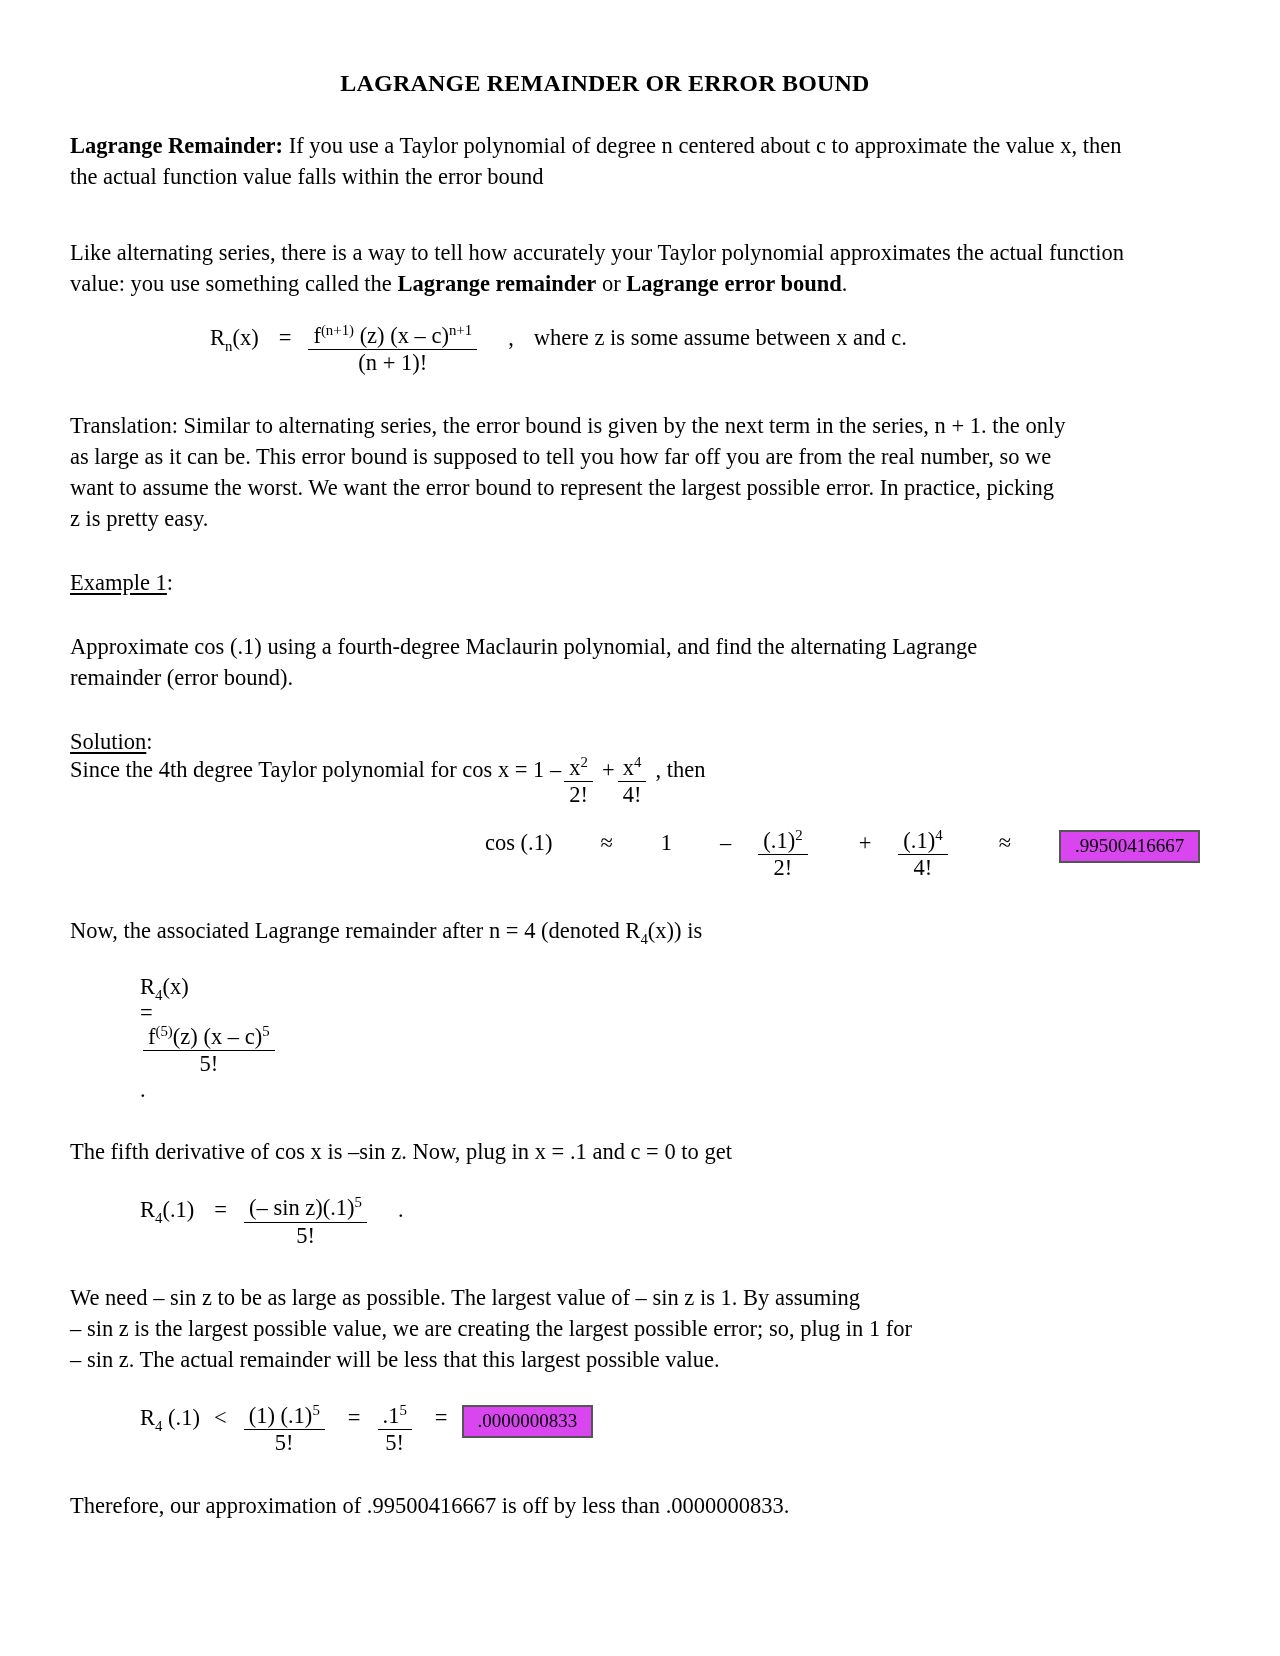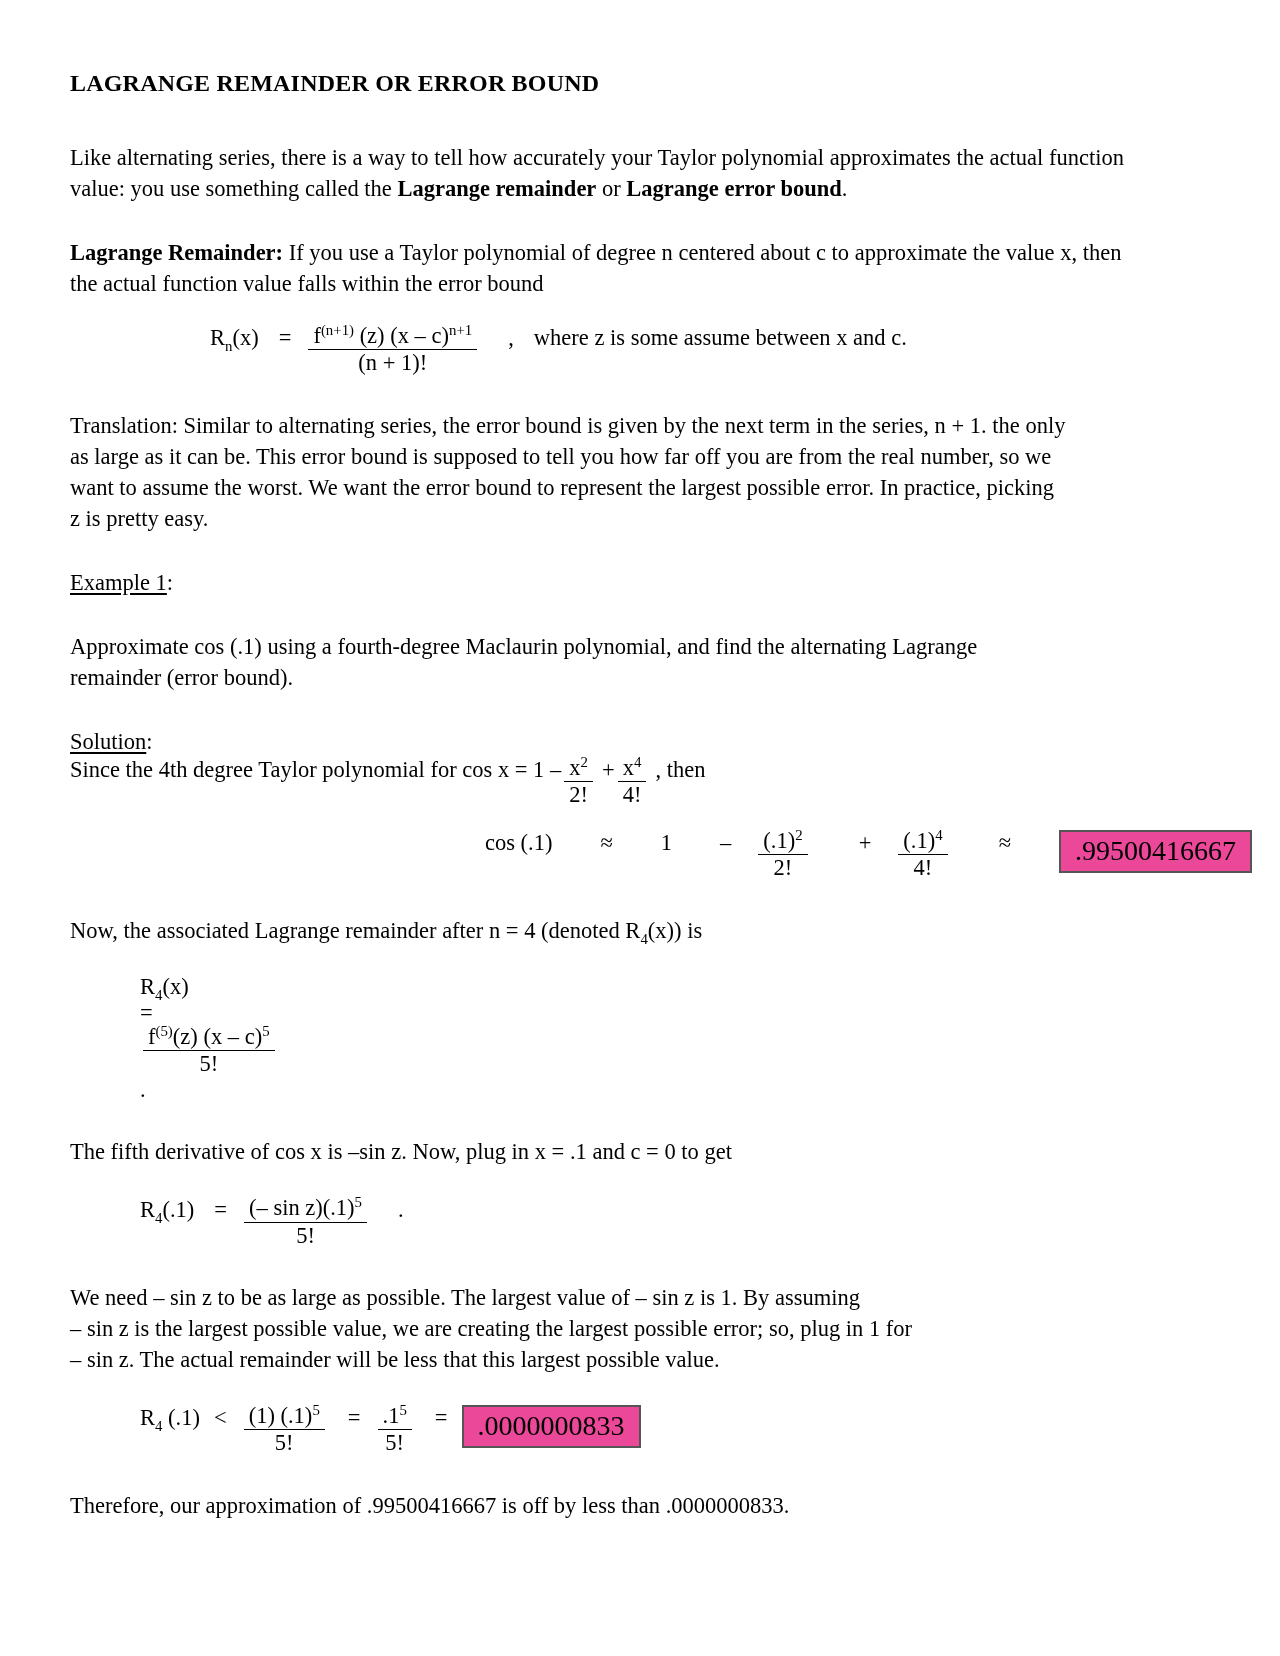--- a/index.html
+++ b/index.html
@@ -21,20 +21,21 @@
   }
   .sheet {
     position: absolute;
     left: 70px;
     top: 0;
     width: 1070px;
   }
 
   
   .doc-title {
+    text-align: center;
     font-weight: bold;
     font-size: 24px;
     letter-spacing: 0.2px;
     margin-top: 70px;
     margin-bottom: 0;
   }
 
   
   .para {
     font-size: 22.5px;
@@ -84,23 +85,23 @@
     display: block;
     padding: 1px 5px 0 5px;
     white-space: nowrap;
   }
 
   
   .boxed {
     display: inline-block;
     border: 2px solid #555;
     padding: 3px 14px 4px 14px;
-    font-size: 28px;
+    font-size: 19px;
     vertical-align: middle;
-    background: #ec4899;
+    background: #d946ef;
     line-height: 1.15;
   }
 
   
   .eq {
     display: flex;
     align-items: flex-start;
     font-size: 22.5px;
     white-space: nowrap;
   }
@@ -119,28 +120,28 @@
   .period { font-size: 22.5px; }
 </style>
 </head>
 <body>
 
 <div id="page">
  <div class="sheet">
 
   <div class="doc-title">LAGRANGE REMAINDER OR ERROR BOUND</div>
 
+  <div class="para p-gap-md">
+    <b>Lagrange Remainder:</b><span>  If you use a Taylor polynomial of degree n centered about c to approximate the value</span>
+    <span>x, then the actual function value falls within the error bound</span>
+  </div>
+
   <div class="para p-gap-lg">
     <span>Like alternating series, there is a way to tell how accurately your Taylor polynomial approximates the actual</span>
     <span>function value:  you use something called the </span><b>Lagrange remainder</b><span> or </span><b>Lagrange error bound</b><span>.</span>
-  </div>
-
-  <div class="para p-gap-md">
-    <b>Lagrange Remainder:</b><span>  If you use a Taylor polynomial of degree n centered about c to approximate the value</span>
-    <span>x, then the actual function value falls within the error bound</span>
   </div>
 
   <div class="eq eq-indent-1" style="margin-top:26px;">
     <span class="math"><span>R</span><span class="sub">n</span><span>(x)</span></span>
     <span class="sp sp20"></span>
     <span class="opeq">=</span>
     <span class="sp sp14"></span>
     <span class="frac">
       <span class="num"><span>f</span><span class="sup">(n+1)</span><span> (z) (x – c)</span><span class="sup">n+1</span></span>
       <span class="den">(n + 1)!</span>

